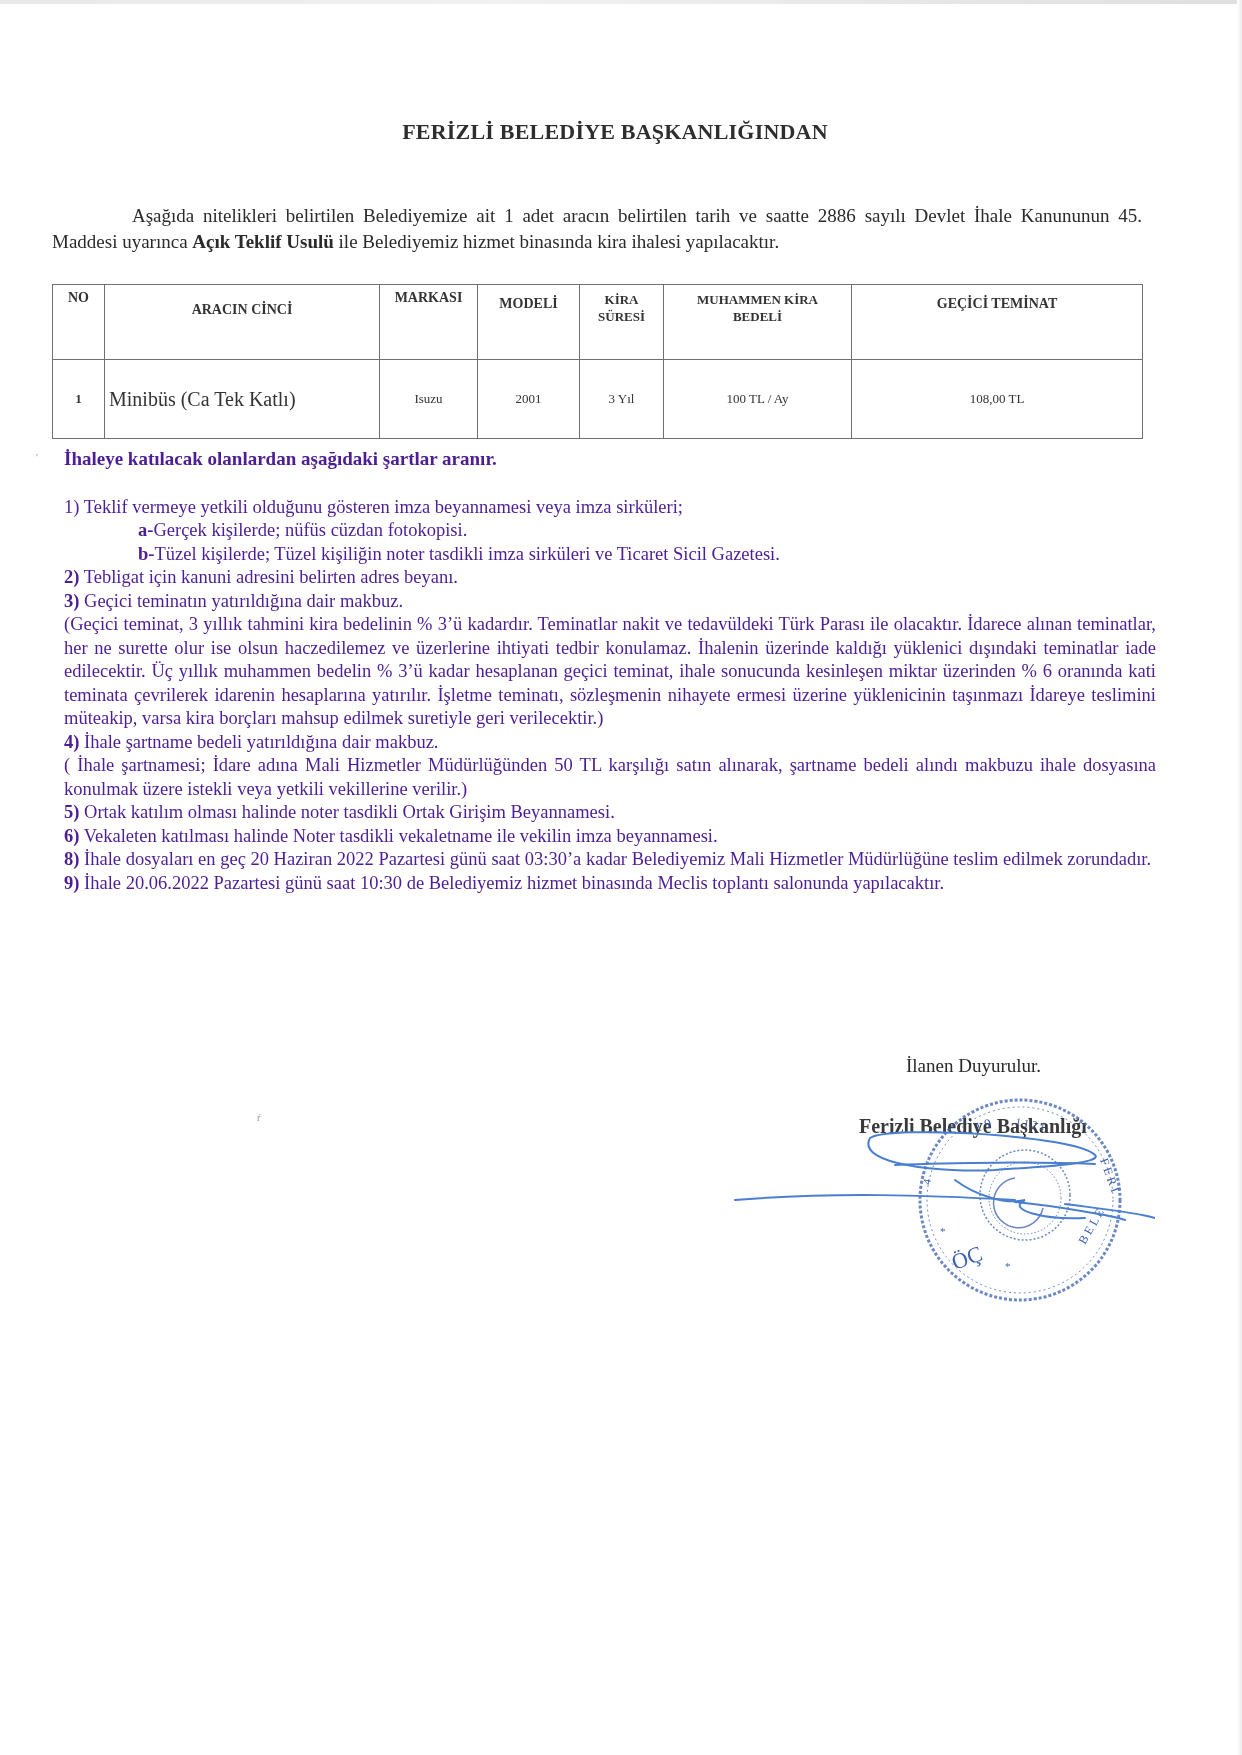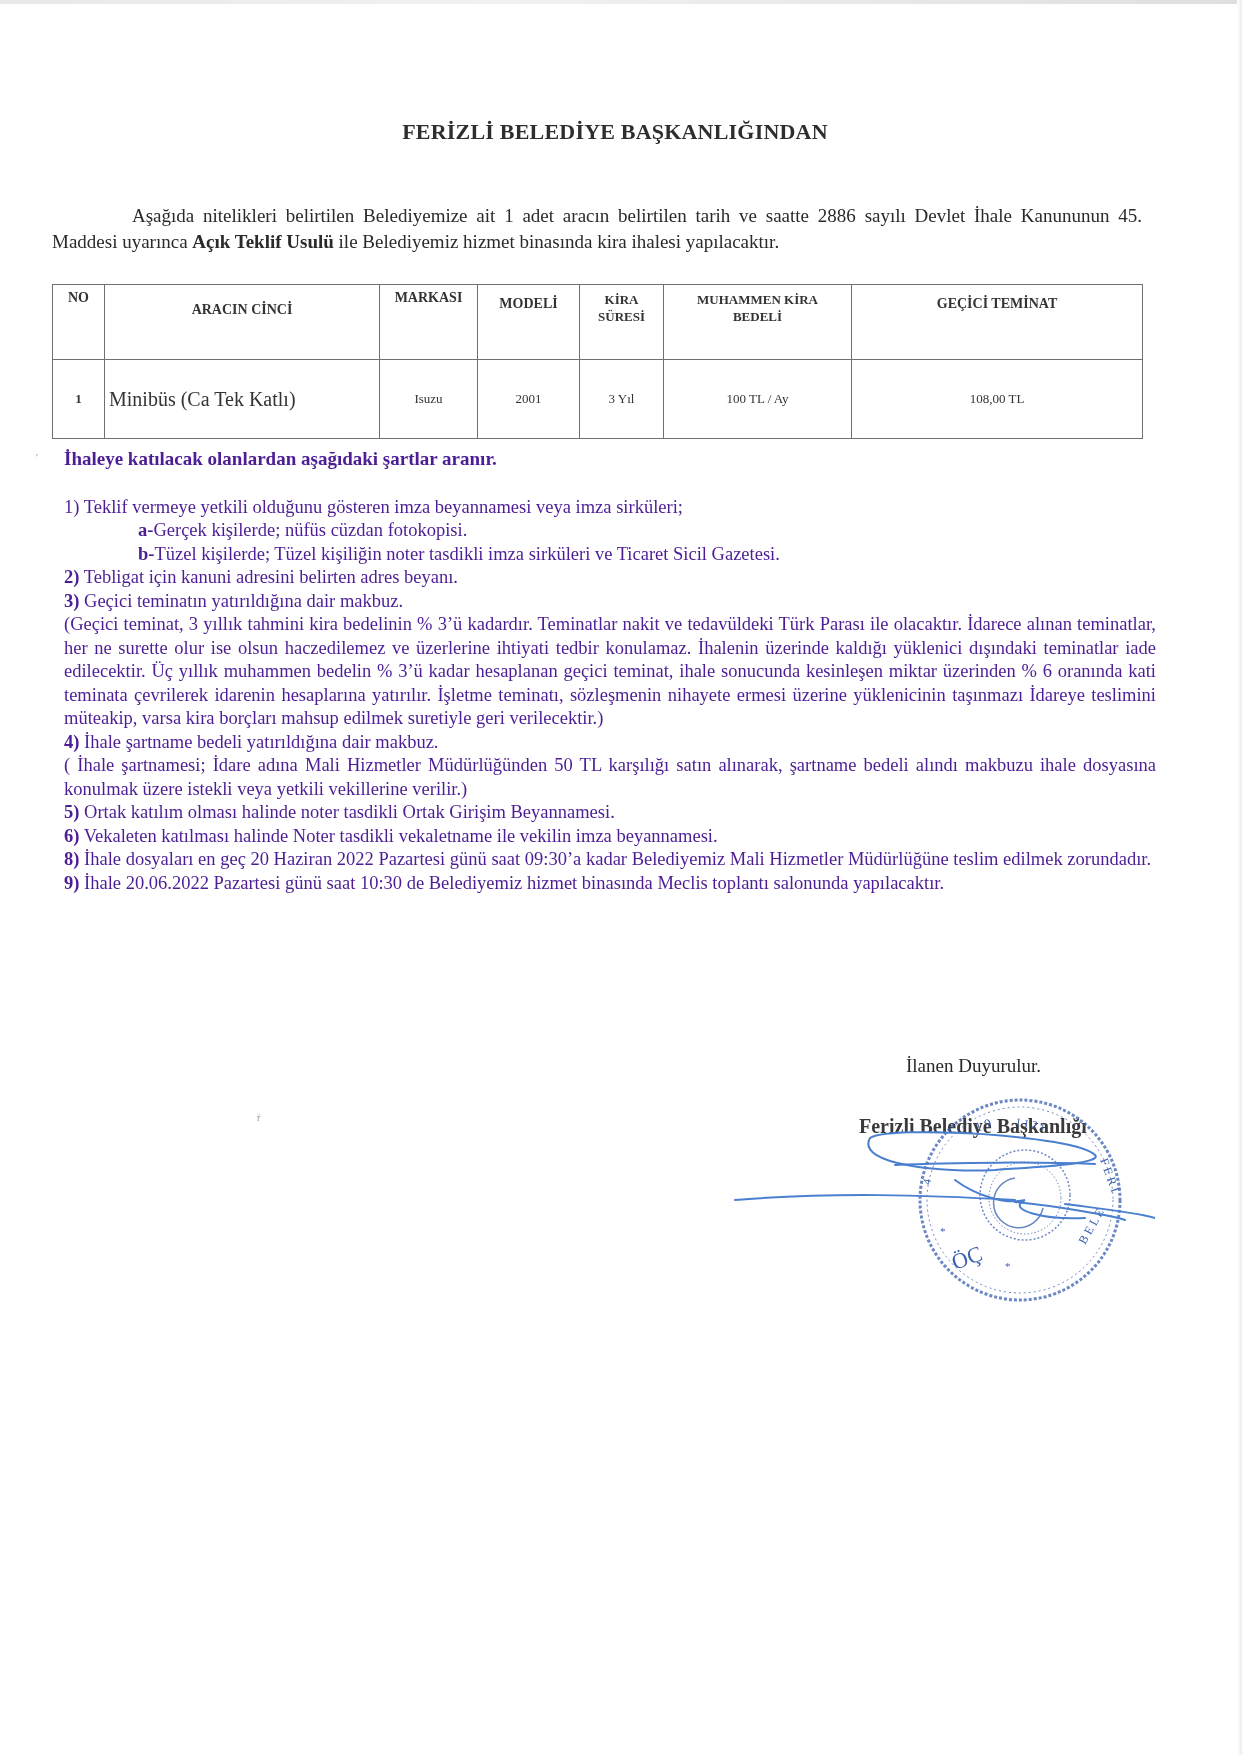--- a/index.html
+++ b/index.html
@@ -213,21 +213,21 @@
     <div class="line"><span>1)</span><span> Teklif vermeye yetkili olduğunu gösteren imza beyannamesi veya imza sirküleri;</span></div>
     <div class="line sub"><b>a-</b><span>Gerçek kişilerde; nüfüs cüzdan fotokopisi.</span></div>
     <div class="line sub"><b>b-</b><span>Tüzel kişilerde; Tüzel kişiliğin noter tasdikli imza sirküleri ve Ticaret Sicil Gazetesi.</span></div>
     <div class="line"><b>2)</b><span> Tebligat için kanuni adresini belirten adres beyanı.</span></div>
     <div class="line"><b>3)</b><span> Geçici teminatın yatırıldığına dair makbuz.</span></div>
     <div class="wrap"><span>(Geçici teminat, 3 yıllık tahmini kira bedelinin % 3’ü kadardır. Teminatlar nakit ve tedavüldeki Türk Parası ile olacaktır. İdarece alınan teminatlar, her ne surette olur ise olsun haczedilemez ve üzerlerine ihtiyati tedbir konulamaz. İhalenin üzerinde kaldığı yüklenici dışındaki teminatlar iade edilecektir. Üç yıllık muhammen bedelin % 3’ü kadar hesaplanan geçici teminat, ihale sonucunda kesinleşen miktar üzerinden % 6 oranında kati teminata çevrilerek idarenin hesaplarına yatırılır. İşletme teminatı, sözleşmenin nihayete ermesi üzerine yüklenicinin taşınmazı İdareye teslimini müteakip, varsa kira borçları mahsup edilmek suretiyle geri verilecektir.)</span></div>
     <div class="line"><b>4)</b><span> İhale şartname bedeli yatırıldığına dair makbuz.</span></div>
     <div class="wrap"><span>( İhale şartnamesi; İdare adına Mali Hizmetler Müdürlüğünden 50 TL karşılığı satın alınarak, şartname bedeli alındı makbuzu ihale dosyasına konulmak üzere istekli veya yetkili vekillerine verilir.)</span></div>
     <div class="line"><b>5)</b><span> Ortak katılım olması halinde noter tasdikli Ortak Girişim Beyannamesi.</span></div>
     <div class="line"><b>6)</b><span> Vekaleten katılması halinde Noter tasdikli vekaletname ile vekilin imza beyannamesi.</span></div>
-    <div class="wrap"><b>8)</b><span> İhale dosyaları en geç 20 Haziran 2022 Pazartesi günü saat 09:30’a kadar Belediyemiz Mali Hizmetler Müdürlüğüne teslim edilmek zorundadır.</span></div>
+    <div class="wrap"><b>8)</b><span> İhale dosyaları en geç 20 Haziran 2022 Pazartesi günü saat 03:30’a kadar Belediyemiz Mali Hizmetler Müdürlüğüne teslim edilmek zorundadır.</span></div>
     <div class="line"><b>9)</b><span> İhale 20.06.2022 Pazartesi günü saat 10:30 de Belediyemiz hizmet binasında Meclis toplantı salonunda yapılacaktır.</span></div>
   </div>
 
   <div class="closing">İlanen Duyurulur.</div>
 
   <div class="tiny-mark">ŕ</div>
 
   <div class="signature-title">Ferizli Belediye Başkanlığı</div>
 
   <svg class="stamp-svg" viewBox="0 0 440 250" xmlns="http://www.w3.org/2000/svg">

